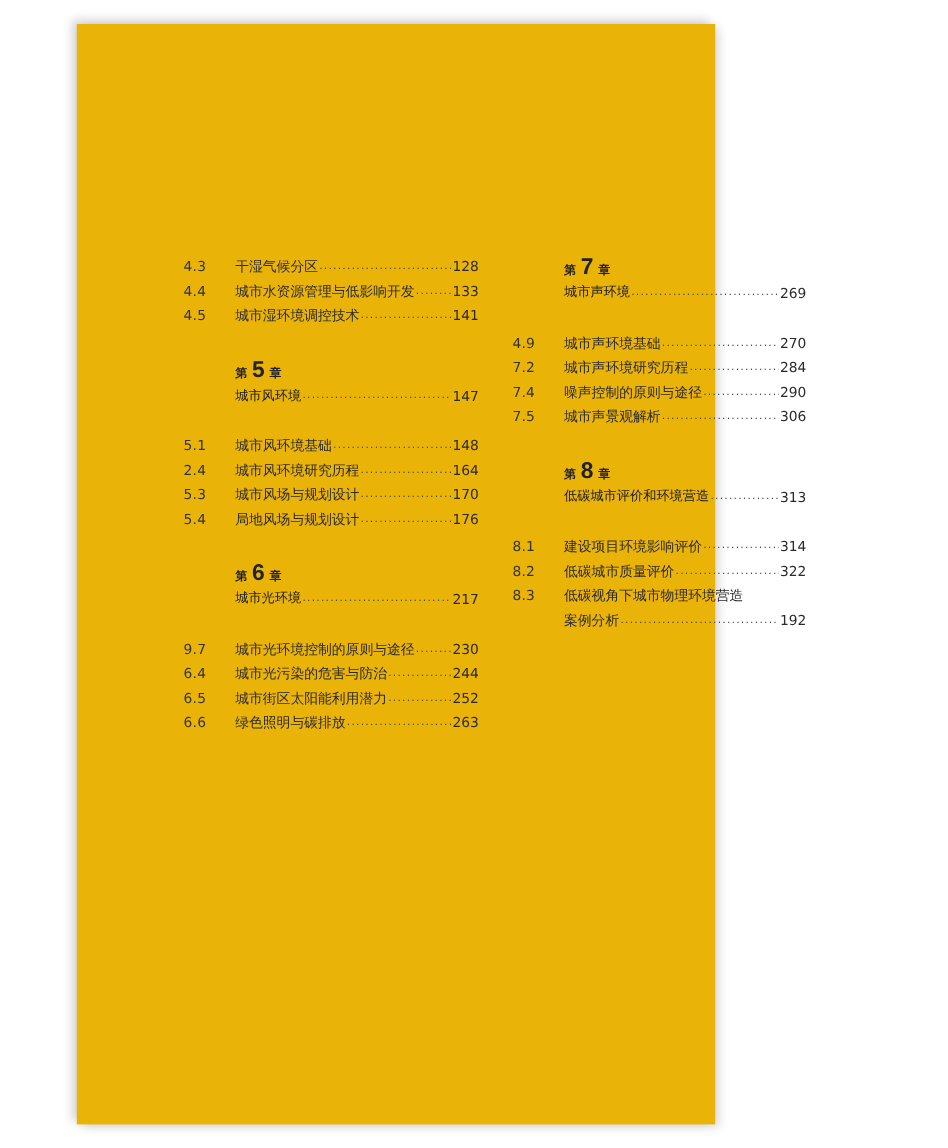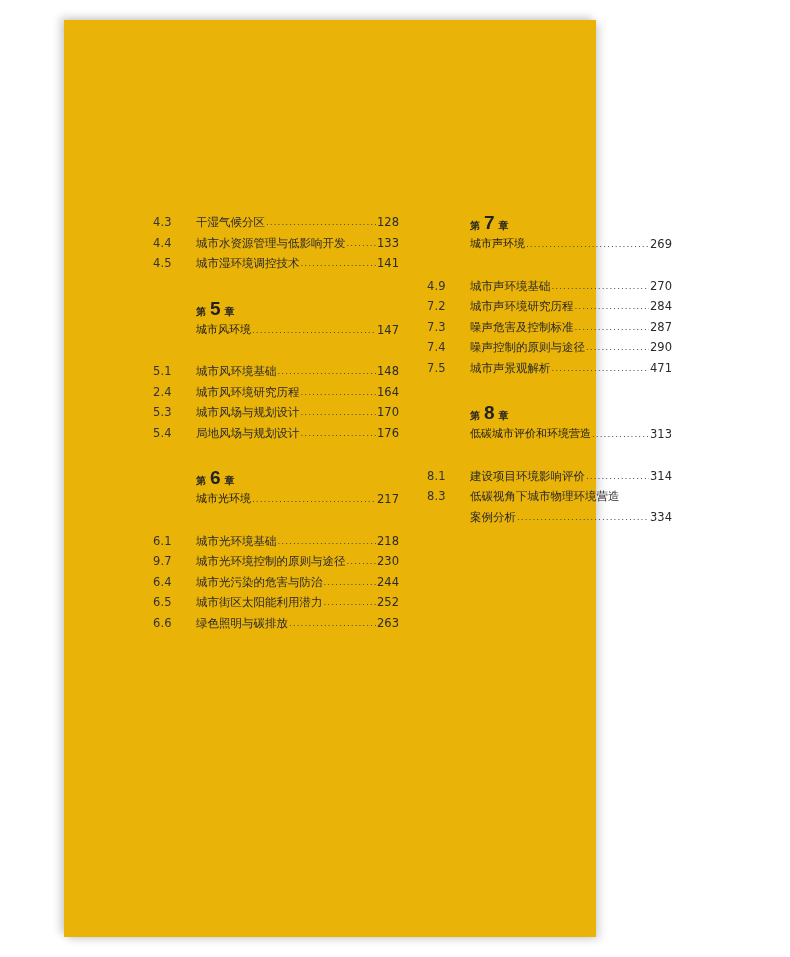--- a/index.html
+++ b/index.html
@@ -115,26 +115,20 @@
         <span class="zhang">章</span>
       </div>
       <div class="row">
         <span class="title">城市光环境</span>
         <span class="dots"></span>
         <span class="page-num">217</span>
       </div>
     </div>
     <div class="gap-small"></div>
     <div class="row">
-      <span class="num">6.1</span>
-      <span class="title">城市光环境基础</span>
-      <span class="dots"></span>
-      <span class="page-num">218</span>
-    </div>
-    <div class="row">
       <span class="num">9.7</span>
       <span class="title">城市光环境控制的原则与途径</span>
       <span class="dots"></span>
       <span class="page-num">230</span>
     </div>
     <div class="row">
       <span class="num">6.4</span>
       <span class="title">城市光污染的危害与防治</span>
       <span class="dots"></span>
       <span class="page-num">244</span>
@@ -174,36 +168,30 @@
       <span class="dots"></span>
       <span class="page-num">270</span>
     </div>
     <div class="row">
       <span class="num">7.2</span>
       <span class="title">城市声环境研究历程</span>
       <span class="dots"></span>
       <span class="page-num">284</span>
     </div>
     <div class="row">
-      <span class="num">7.3</span>
-      <span class="title">噪声危害及控制标准</span>
-      <span class="dots"></span>
-      <span class="page-num">287</span>
-    </div>
-    <div class="row">
       <span class="num">7.4</span>
       <span class="title">噪声控制的原则与途径</span>
       <span class="dots"></span>
       <span class="page-num">290</span>
     </div>
     <div class="row">
       <span class="num">7.5</span>
       <span class="title">城市声景观解析</span>
       <span class="dots"></span>
-      <span class="page-num">471</span>
+      <span class="page-num">306</span>
     </div>
 
     <div class="gap-large"></div>
 
     <div class="chapter">
       <div class="chapter-label">
         <span class="di">第</span>
         <span class="cnum">8</span>
         <span class="zhang">章</span>
       </div>
@@ -214,23 +202,29 @@
       </div>
     </div>
     <div class="gap-small"></div>
     <div class="row">
       <span class="num">8.1</span>
       <span class="title">建设项目环境影响评价</span>
       <span class="dots"></span>
       <span class="page-num">314</span>
     </div>
     <div class="row">
+      <span class="num">8.2</span>
+      <span class="title">低碳城市质量评价</span>
+      <span class="dots"></span>
+      <span class="page-num">322</span>
+    </div>
+    <div class="row">
       <span class="num">8.3</span>
       <span class="title">低碳视角下城市物理环境营造</span>
     </div>
     <div class="row">
       <span class="num"></span>
       <span class="title">案例分析</span>
       <span class="dots"></span>
-      <span class="page-num">334</span>
+      <span class="page-num">192</span>
     </div>
   </div>
 </div>
 
 </body></html>

